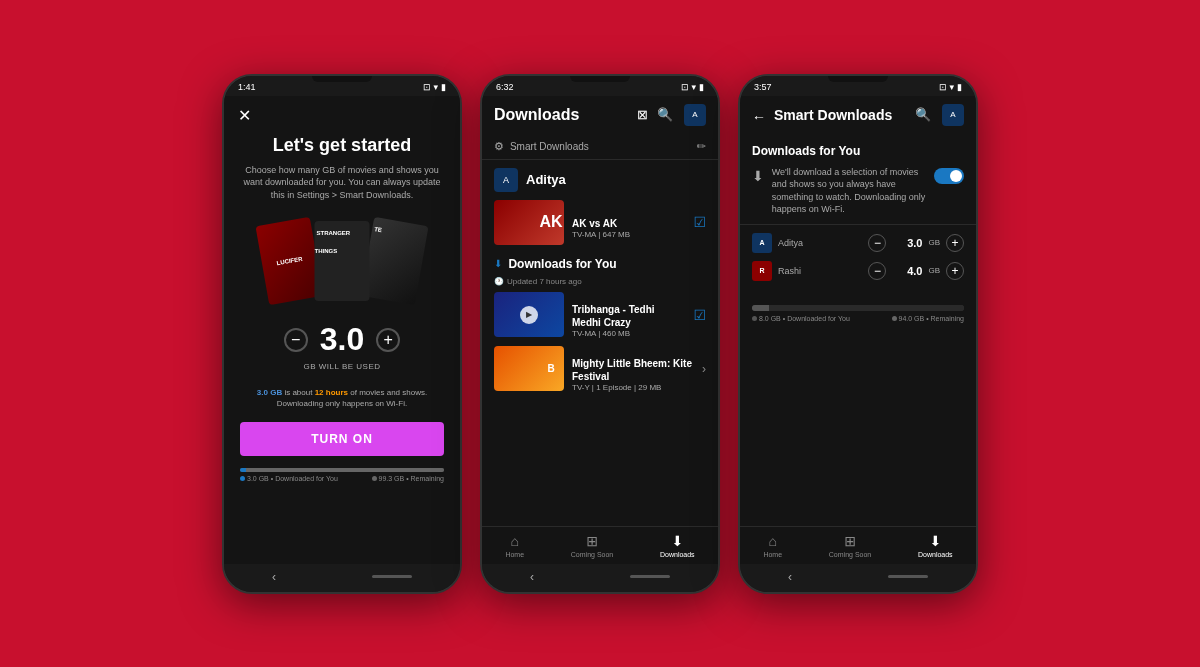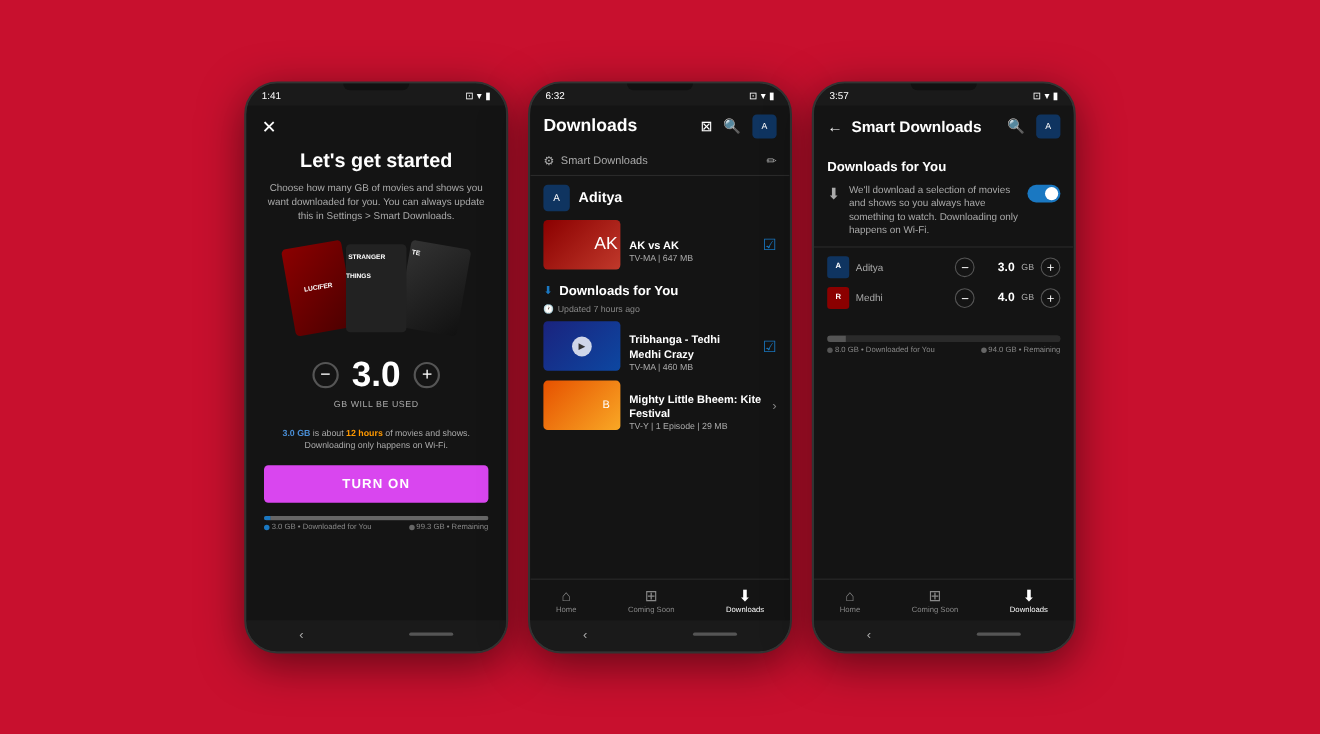--- a/index.html
+++ b/index.html
@@ -385,21 +385,21 @@
       background: rgba(255,255,255,0.8);
       display: flex;
       align-items: center;
       justify-content: center;
       font-size: 8px;
       color: #333;
     }
     .thumb-letter {
       color: #fff;
       font-size: 16px;
-      font-weight: normal;
+      font-weight: bold;
       margin-left: 44px;
     }
     .item-info {
       flex: 1;
     }
     .item-title {
       color: #fff;
       font-size: 10px;
       font-weight: bold;
       line-height: 1.3;
@@ -855,21 +855,21 @@
           <div class="gb-stepper">
             <button class="stepper-btn">−</button>
             <span class="gb-num">3.0</span>
             <span class="gb-unit">GB</span>
             <button class="stepper-btn">+</button>
           </div>
         </div>
 
         <div class="user-gb-row">
           <div class="user-gb-avatar" style="background:#8B0000;">R</div>
-          <span class="user-gb-name">Medhi</span>
+          <span class="user-gb-name">Rashi</span>
           <div class="gb-stepper">
             <button class="stepper-btn">−</button>
             <span class="gb-num">4.0</span>
             <span class="gb-unit">GB</span>
             <button class="stepper-btn">+</button>
           </div>
         </div>
       </div>
 
       <div class="storage-bar2">

